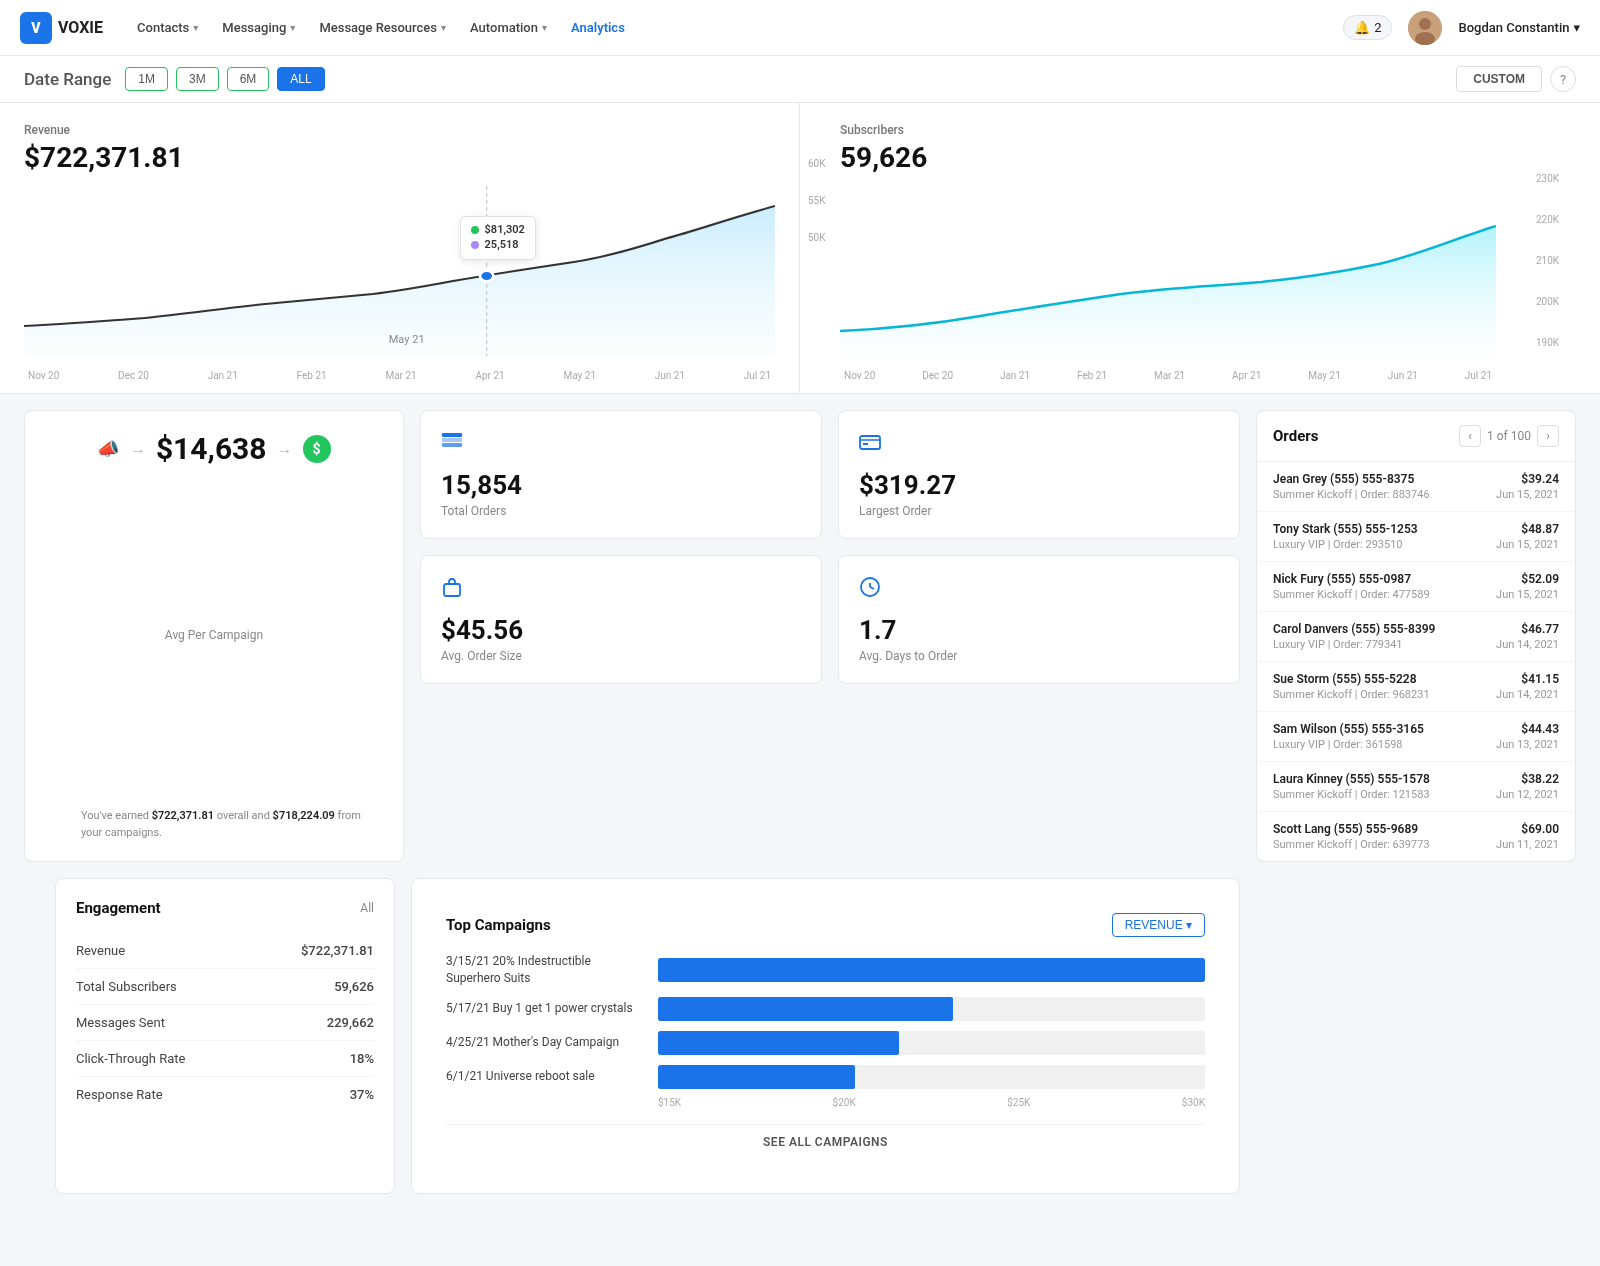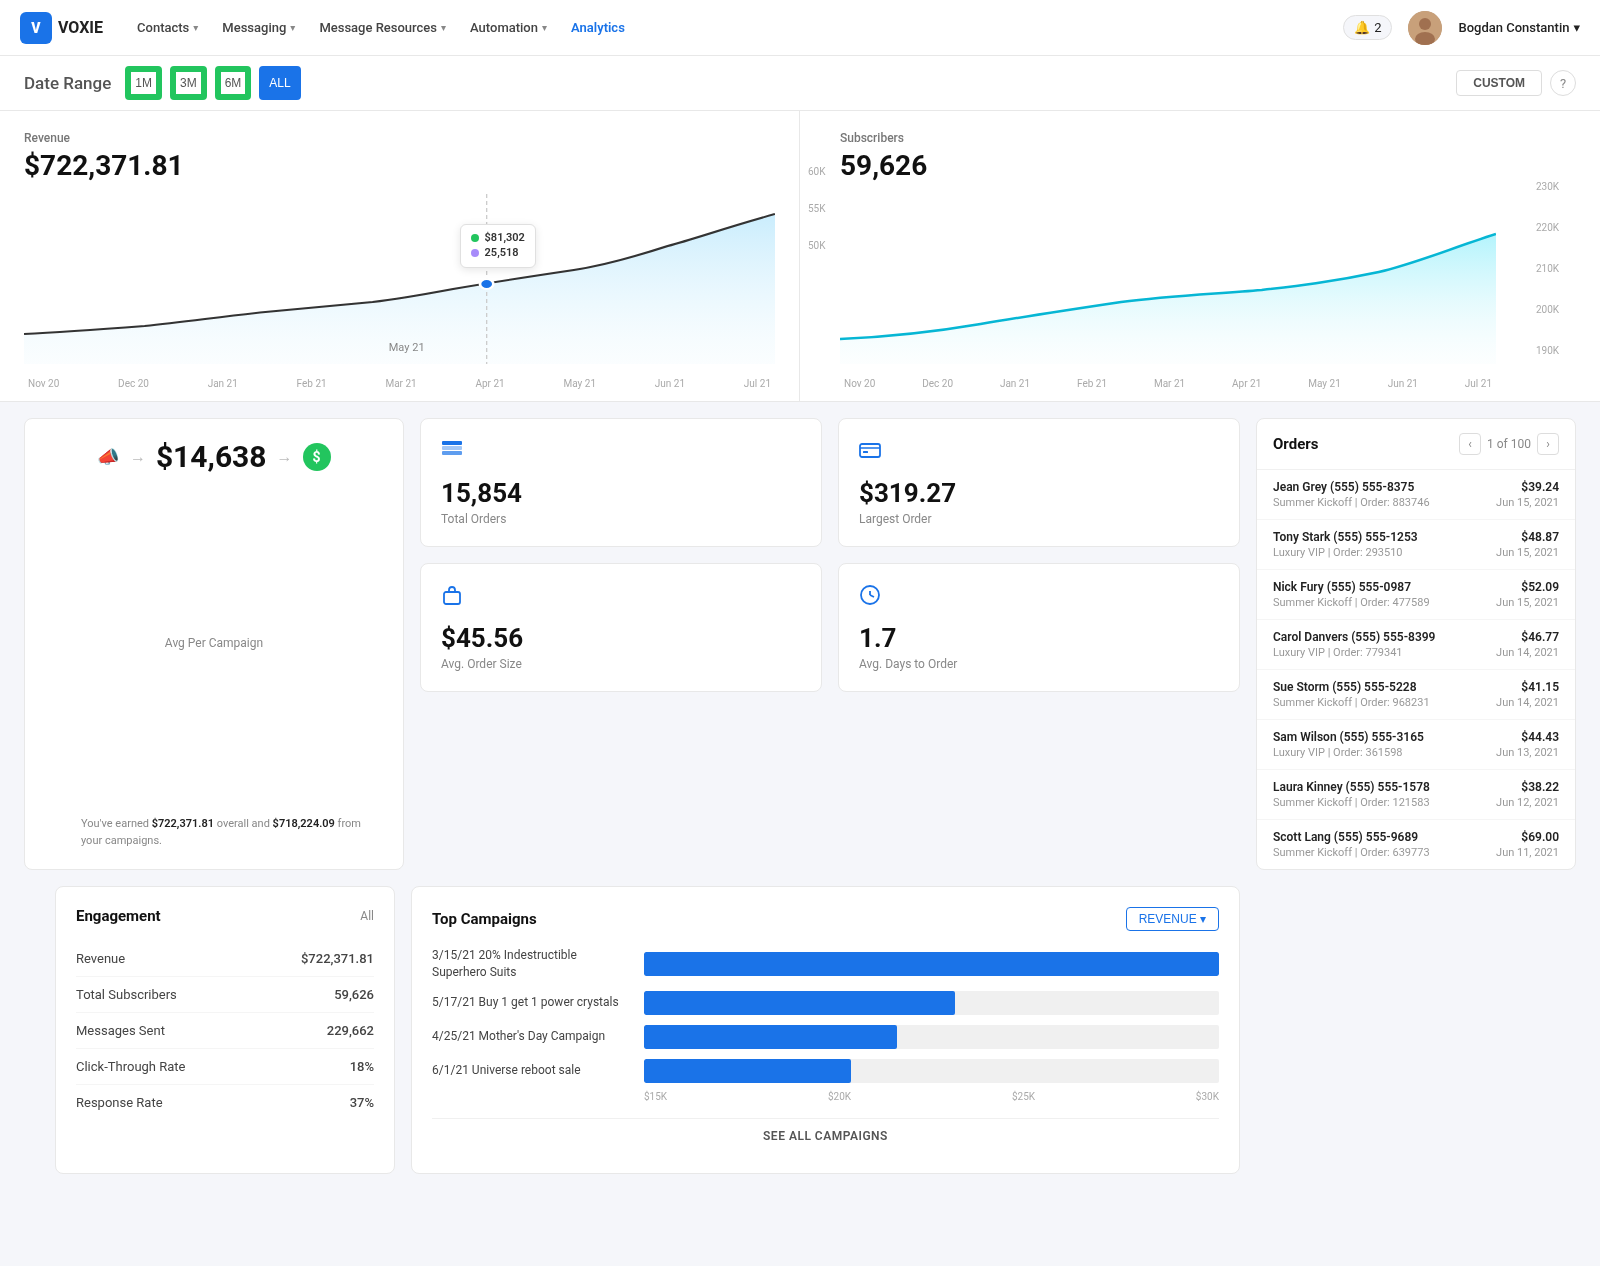--- a/index.html
+++ b/index.html
@@ -30,21 +30,21 @@
     
     .date-bar {
       background: #fff;
       padding: 10px 24px;
       display: flex;
       align-items: center;
       gap: 8px;
       border-bottom: 1px solid #e8e8e8;
     }
     .date-label { font-size: 17px; color: #555; margin-right: 6px; font-weight: 500; }
-    .date-btn { padding: 4px 4px; border: 6px solid #22c55e; border-radius: 4px; background: #fff; cursor: pointer; font-size: 12px; color: #555; font-weight: 500; }
+    .date-btn { padding: 4px 12px; border: 1px solid #22c55e; border-radius: 4px; background: #fff; cursor: pointer; font-size: 12px; color: #555; font-weight: 500; }
     .date-btn.active { background: #1a73e8; color: #fff; border-color: #1a73e8; }
     .spacer { flex: 1; }
     .custom-btn { padding: 5px 16px; border: 1px solid #ddd; border-radius: 4px; background: #fff; cursor: pointer; font-size: 12px; font-weight: 600; color: #555; }
     .help-btn { width: 26px; height: 26px; border-radius: 50%; border: 1px solid #ddd; display: flex; align-items: center; justify-content: center; cursor: pointer; color: #888; font-size: 13px; }
 
     
     .charts-section {
       display: grid;
       grid-template-columns: 1fr 1fr;
       gap: 0;
@@ -115,21 +115,21 @@
     .engagement-card { background: #fff; border-radius: 8px; border: 1px solid #e8e8e8; padding: 20px; }
     .engagement-header { display: flex; justify-content: space-between; align-items: center; margin-bottom: 16px; }
     .engagement-title { font-size: 15px; font-weight: 700; color: #111; }
     .engagement-filter { font-size: 12px; color: #888; }
     .engagement-row { display: flex; justify-content: space-between; align-items: center; padding: 10px 0; border-bottom: 1px solid #f5f5f5; }
     .engagement-row:last-child { border-bottom: none; }
     .engagement-name { font-size: 13px; color: #444; }
     .engagement-val { font-size: 13px; color: #444; font-weight: 500; }
 
     
-    .campaigns-card { background: #fff; border-radius: 8px; border: 1px solid #e8e8e8; padding: 20px; }
+    .campaigns-card { background: #fff; border-radius: 8px; border: 1px solid #e8e8e8; padding: 34px; }
     .campaigns-header { display: flex; justify-content: space-between; align-items: center; margin-bottom: 16px; }
     .campaigns-title { font-size: 15px; font-weight: 700; color: #111; }
     .revenue-btn { padding: 4px 12px; border: 1px solid #1a73e8; border-radius: 4px; background: #fff; color: #1a73e8; font-size: 12px; cursor: pointer; display: flex; align-items: center; gap: 4px; font-weight: 500; }
     .campaign-list { display: flex; flex-direction: column; gap: 10px; }
     .campaign-item { display: flex; align-items: center; gap: 12px; }
     .campaign-name { font-size: 12px; color: #444; width: 200px; flex-shrink: 0; line-height: 1.4; }
     .bar-area { flex: 1; height: 24px; background: #f0f0f0; border-radius: 2px; overflow: hidden; }
     .bar-fill { height: 100%; background: #1a73e8; border-radius: 2px; }
     .campaigns-x { display: flex; justify-content: space-between; font-size: 10px; color: #aaa; margin-top: 8px; padding-left: 212px; }
     .see-all-btn { text-align: center; margin-top: 16px; padding: 10px; border-top: 1px solid #f0f0f0; cursor: pointer; font-size: 12px; font-weight: 600; color: #555; letter-spacing: 0.5px; }

